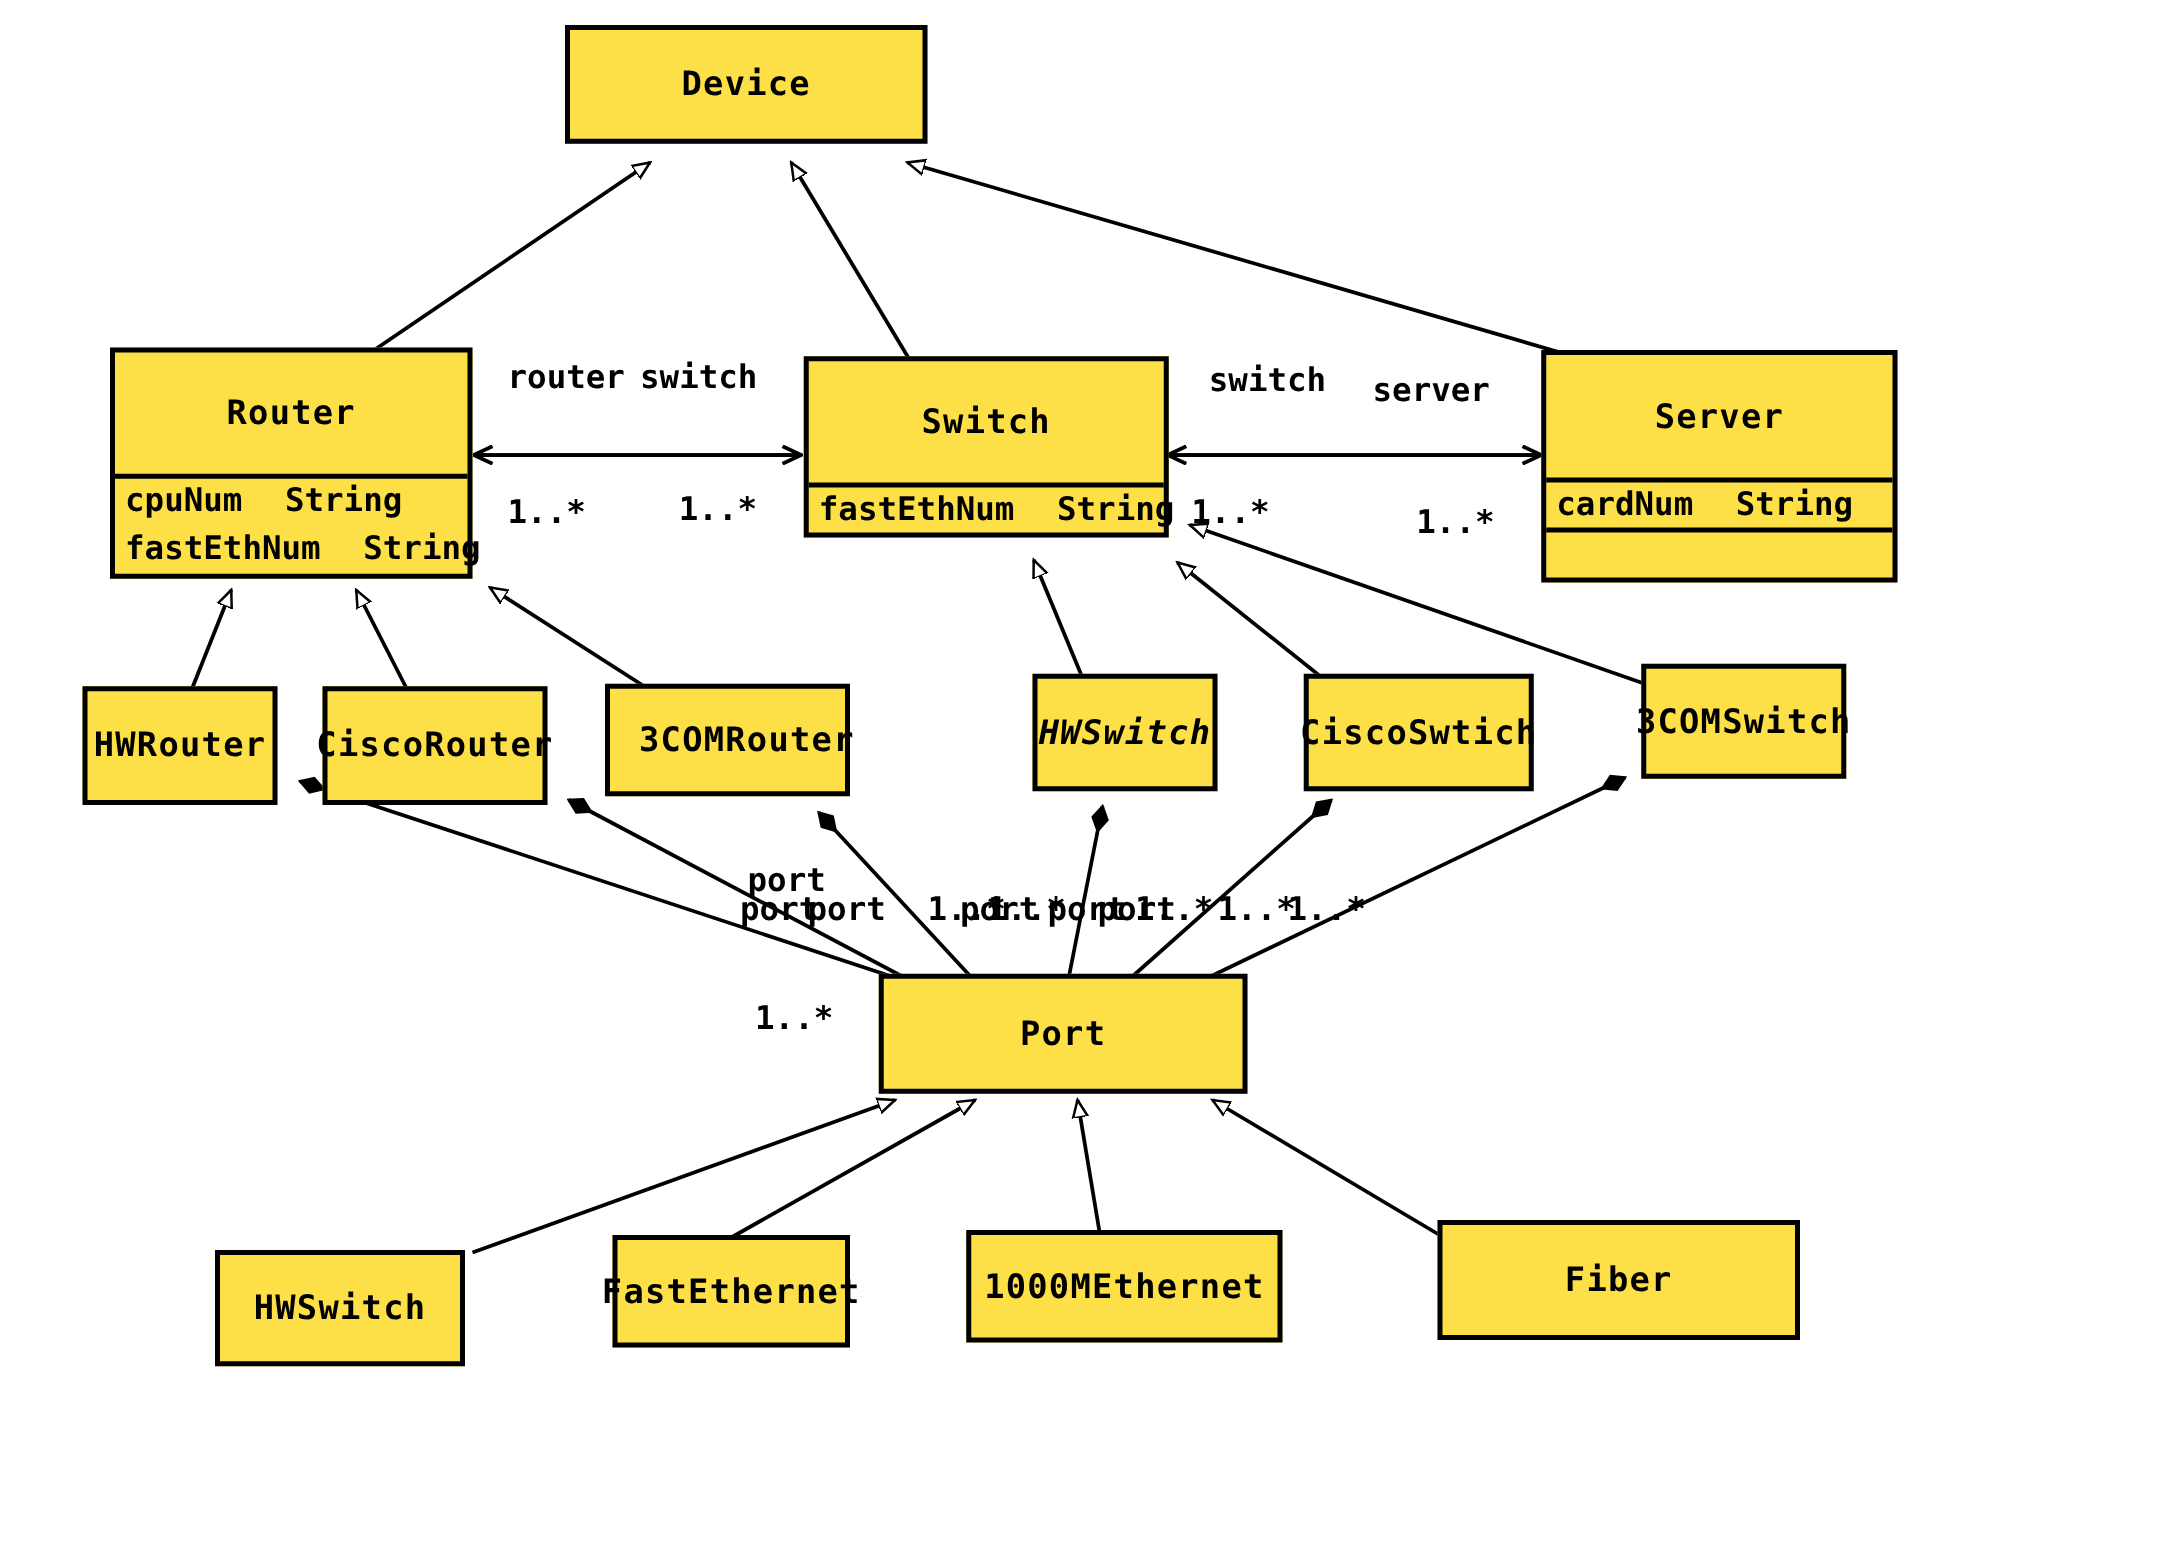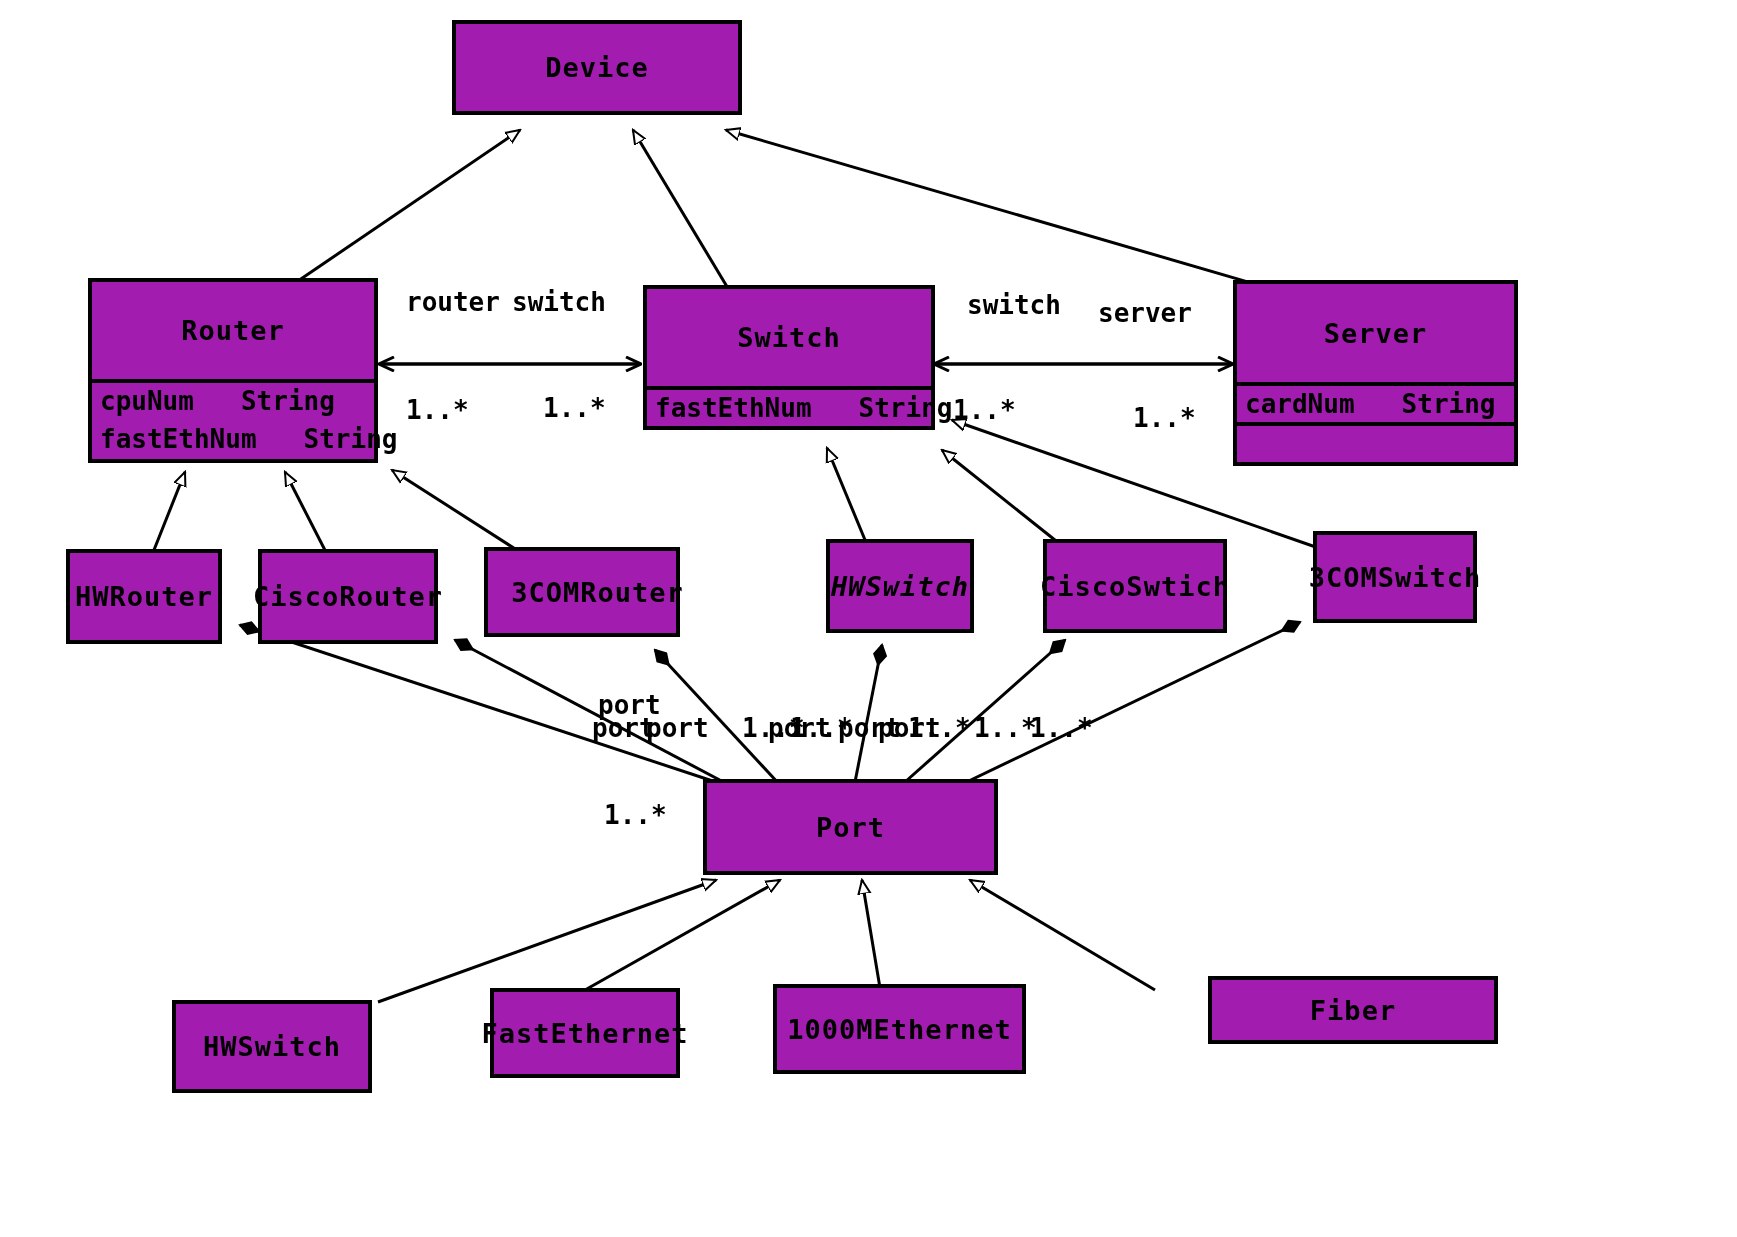--- a/index.html
+++ b/index.html
@@ -22,21 +22,21 @@
     left: 0;
     top: 0;
     width: 1737px;
     height: 1237px;
     pointer-events: none;
   }
   .cls {
     position: absolute;
     box-sizing: border-box;
     border: 4px solid #000000;
-    background: #a21caf;
+    background: #fde047;
     display: flex;
     flex-direction: column;
     z-index: 5;
   }
   .cls .title {
     flex: 1 1 auto;
     display: flex;
     align-items: center;
     justify-content: center;
     font-size: 27px;
@@ -53,21 +53,21 @@
     font-size: 26px;
     font-weight: bold;
     letter-spacing: 0px;
     color: #000;
     white-space: nowrap;
     height: 40px;
     box-sizing: border-box;
   }
   .cls .compartment.blank { }
   .cls .attr-name { display: inline-block; }
-  .cls .attr-type { display: inline-block; margin-left: 47px; }
+  .cls .attr-type { display: inline-block; margin-left: 34px; }
   .cls.simple .title {
     font-size: 27px;
   }
   .edge-label {
     position: absolute;
     font-size: 26px;
     font-weight: bold;
     color: #000;
     white-space: nowrap;
     z-index: 8;
@@ -205,21 +205,21 @@
   </div>
 
   <div class="cls simple" style="left:490px; top:988px; width:190px; height:90px;justify-content:center;">
     <div class="title">FastEthernet</div>
   </div>
 
   <div class="cls simple" style="left:773px; top:984px; width:253px; height:90px;">
     <div class="title">1000MEthernet</div>
   </div>
 
-  <div class="cls simple" style="left:1208px; top:976px; width:290px; height:68px;">
+  <div class="cls simple" style="left:1150px; top:976px; width:290px; height:96px;">
     <div class="title">Fiber</div>
   </div>
 
   <div class="edge-label" style="left:406px; top:287px;">router</div>
   <div class="edge-label" style="left:512px; top:287px;">switch</div>
   <div class="edge-label" style="left:967px; top:290px;">switch</div>
   <div class="edge-label" style="left:1098px; top:298px;">server</div>
 
   <div class="edge-label" style="left:406px; top:395px;">1..*</div>
   <div class="edge-label" style="left:543px; top:393px;">1..*</div>

